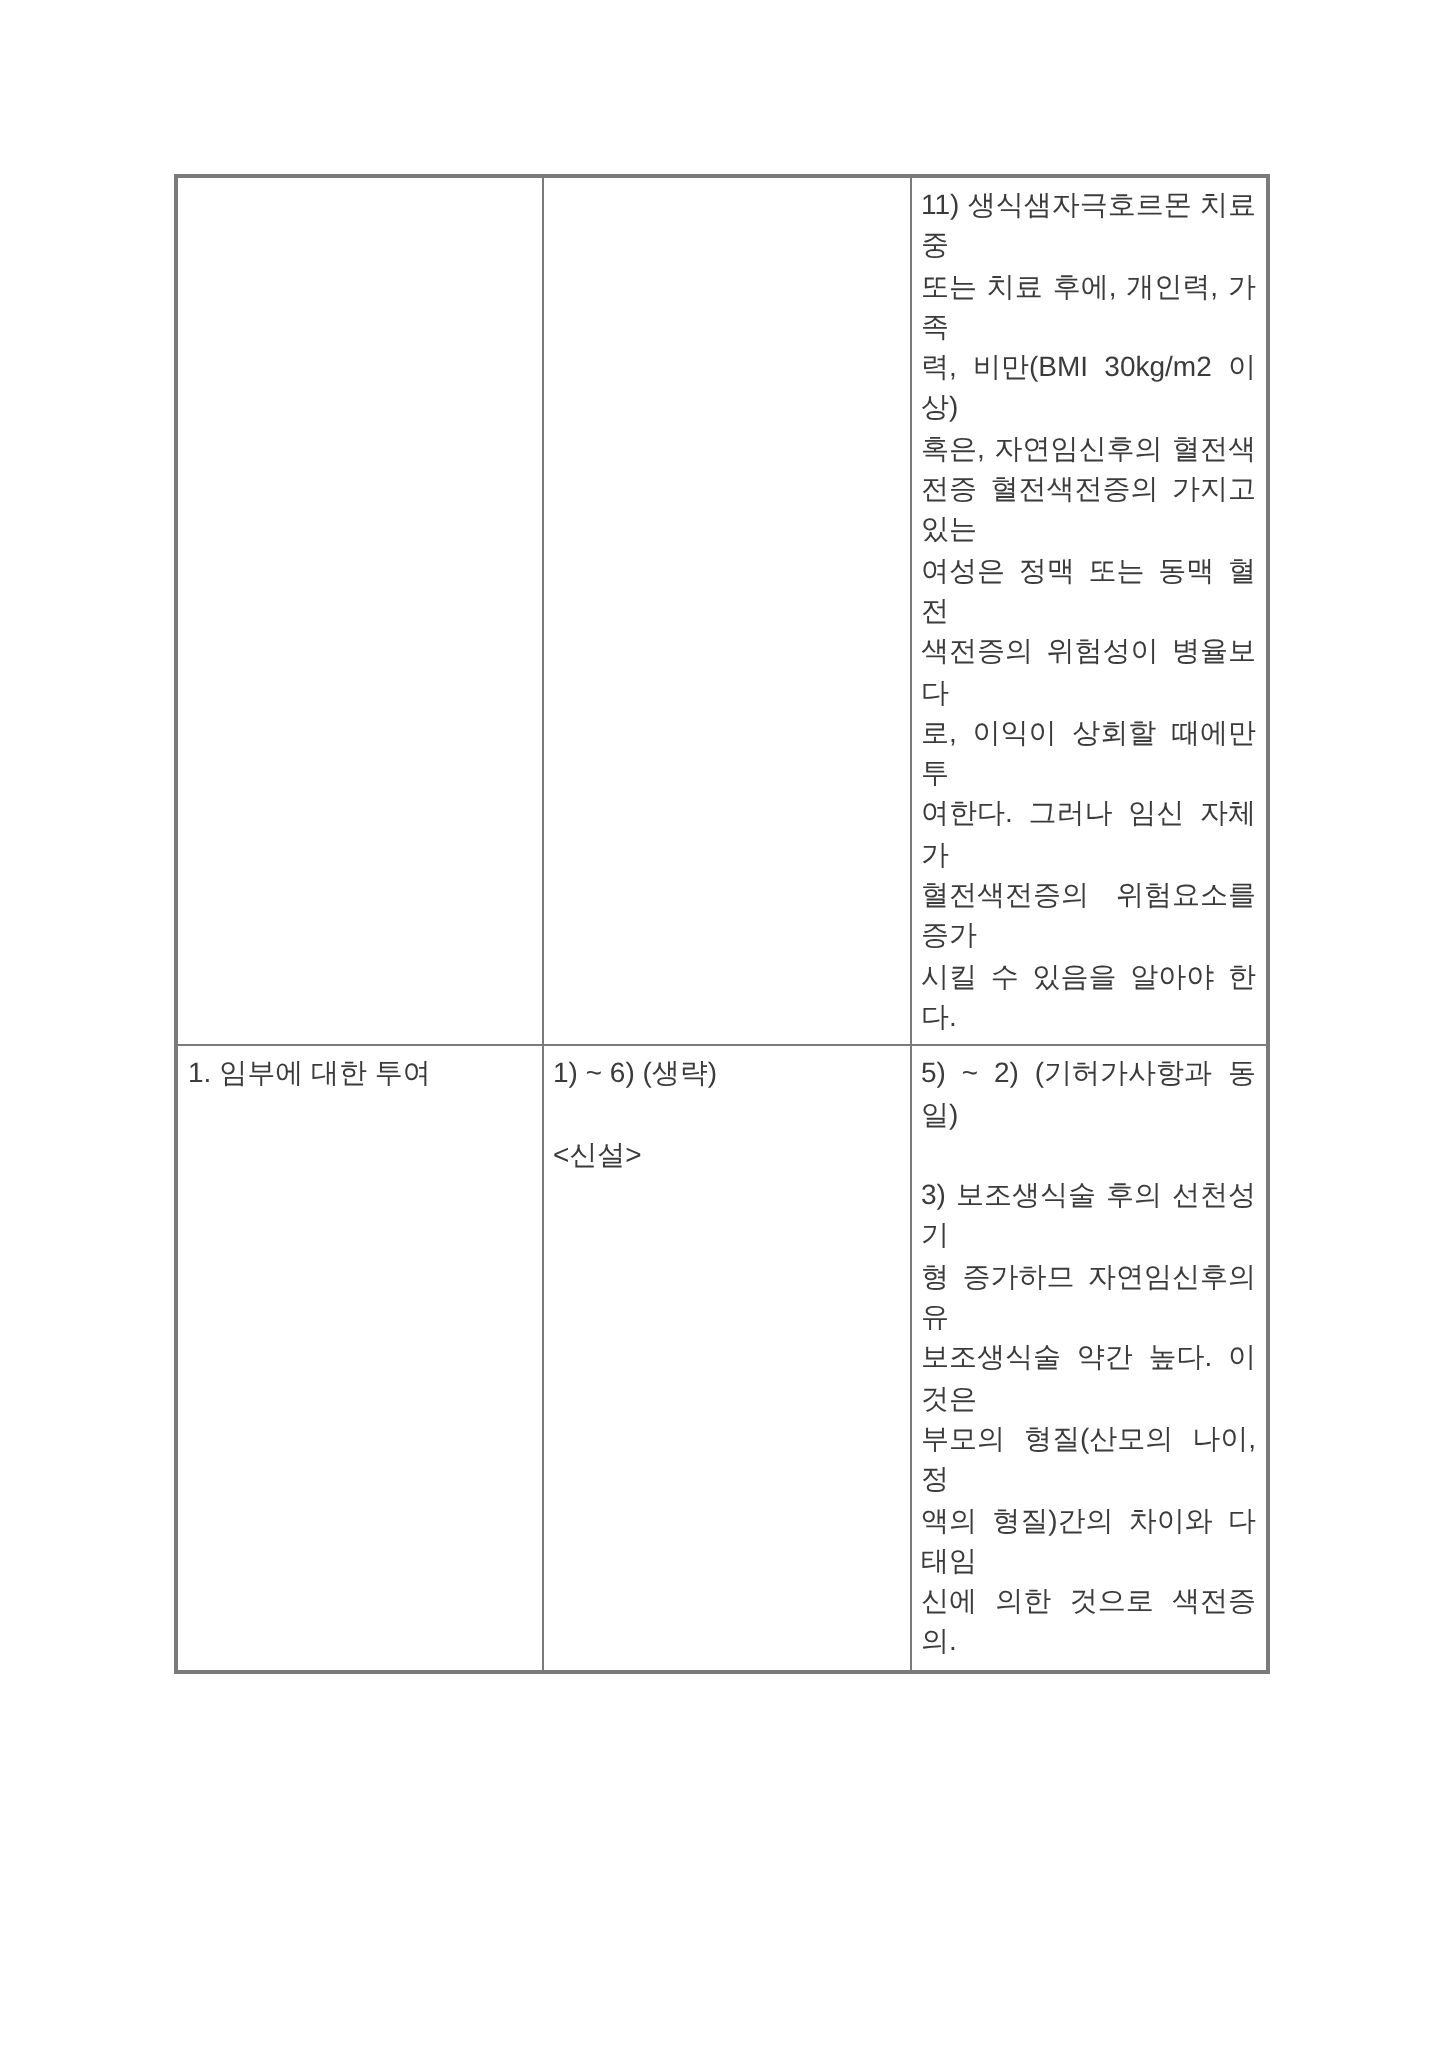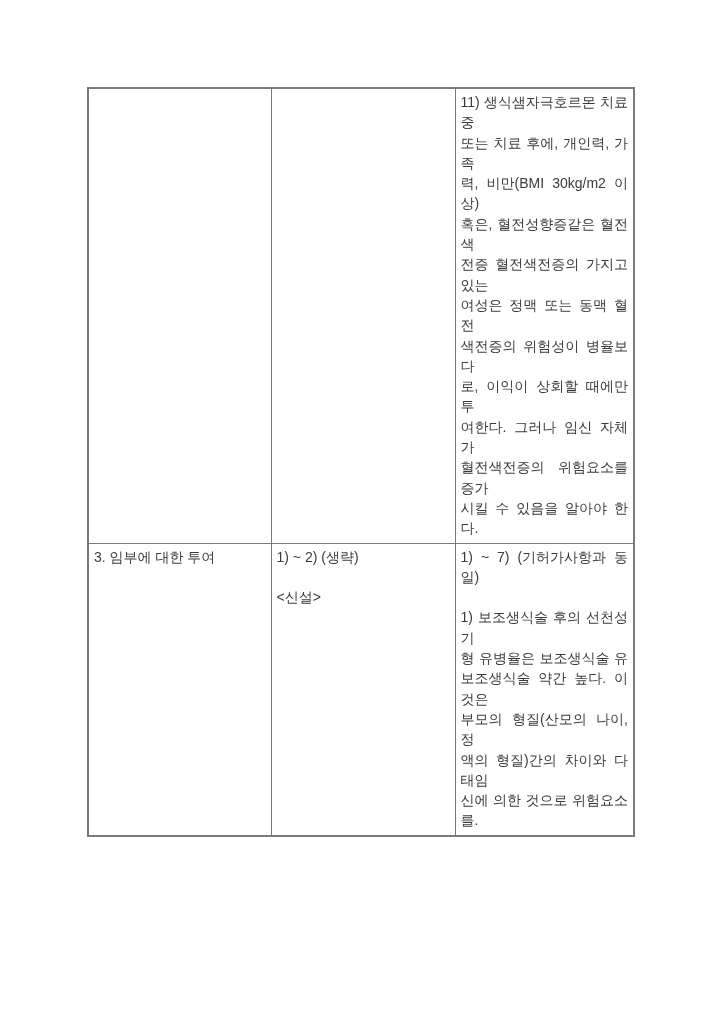--- a/index.html
+++ b/index.html
@@ -61,54 +61,54 @@
     </colgroup>
     <tbody>
       <tr class="row-1">
         <td></td>
         <td></td>
         <td>
             <div class="para">
               <div class="line">11) 생식샘자극호르몬 치료 중</div>
               <div class="line">또는 치료 후에, 개인력, 가족</div>
               <div class="line">력, 비만(BMI 30kg/m2 이상)</div>
-              <div class="line">혹은, 혈전성향증같은 혈전색</div>
+              <div class="line">혹은, 자연임신후의 혈전색</div>
               <div class="line">전증 혈전색전증의 가지고 있는</div>
               <div class="line">여성은 정맥 또는 동맥 혈전</div>
               <div class="line">색전증의 위험성이 병율보다</div>
               <div class="line">로, 이익이 상회할 때에만 투</div>
               <div class="line">여한다. 그러나 임신 자체가</div>
               <div class="line">혈전색전증의 위험요소를 증가</div>
               <div class="line">시킬 수 있음을 알아야 한다.</div>
             </div>
           </td>
       </tr>
       <tr class="row-2">
         <td>
             <div class="para">
-              <div class="line">3. 임부에 대한 투여</div>
+              <div class="line">1. 임부에 대한 투여</div>
             </div>
           </td>
         <td>
             <div class="para">
-              <div class="line">1) ~ 2) (생략)</div>
+              <div class="line">1) ~ 6) (생략)</div>
             </div>
             <div class="para">
               <div class="line">&lt;신설&gt;</div>
             </div>
           </td>
         <td>
             <div class="para">
-              <div class="line">1) ~ 7) (기허가사항과 동일)</div>
+              <div class="line">5) ~ 2) (기허가사항과 동일)</div>
             </div>
             <div class="para">
-              <div class="line">1) 보조생식술 후의 선천성기</div>
-              <div class="line">형 유병율은 보조생식술 유</div>
+              <div class="line">3) 보조생식술 후의 선천성기</div>
+              <div class="line">형 증가하므 자연임신후의 유</div>
               <div class="line">보조생식술 약간 높다. 이것은</div>
               <div class="line">부모의 형질(산모의 나이, 정</div>
               <div class="line">액의 형질)간의 차이와 다태임</div>
-              <div class="line">신에 의한 것으로 위험요소를.</div>
+              <div class="line">신에 의한 것으로 색전증의.</div>
             </div>
           </td>
       </tr>
     </tbody>
   </table>
 </div>
 
 </body></html>

